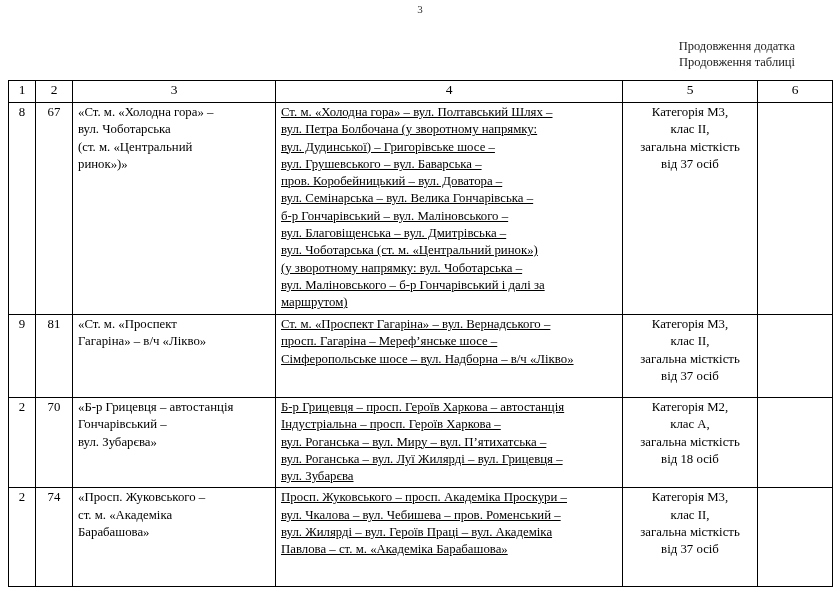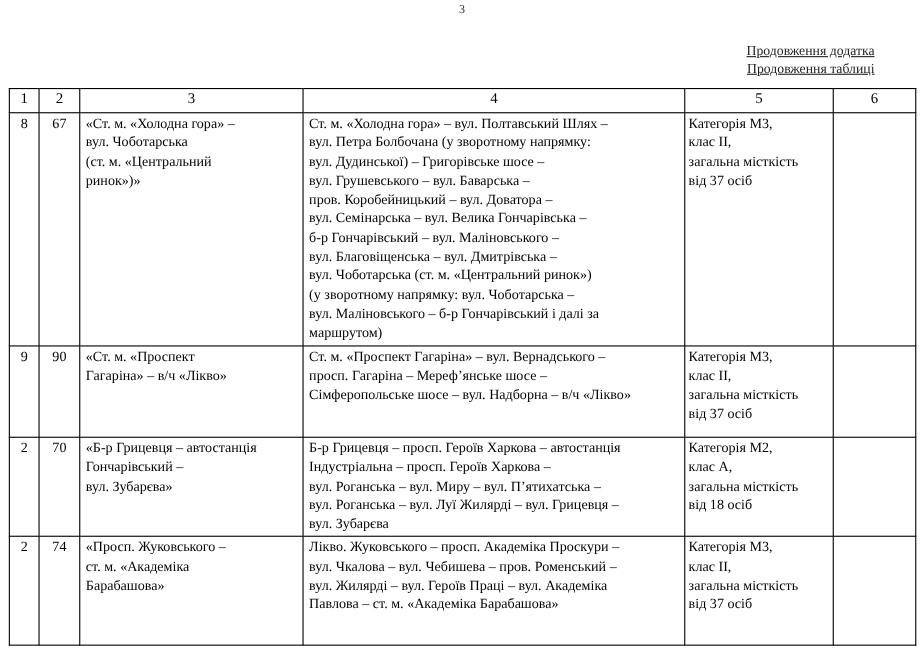--- a/index.html
+++ b/index.html
@@ -11,21 +11,21 @@
     font-family: "Liberation Serif", "DejaVu Serif", serif;
     position: relative;
     overflow: hidden;
   }
   .page-number {
     position: absolute; top: 3px; left: 0; width: 840px;
     text-align: center; font-size: 11px; color: #333;
   }
   .continuation {
     position: absolute; top: 38px; right: 45px;
-    text-align: right; font-size: 12.5px; line-height: 1.3; color: #222; text-decoration: underline;
+    text-align: right; font-size: 12.5px; line-height: 1.3; color: #222;
   }
   table.doc-table {
     position: absolute; left: 8px; top: 80px;
     width: 824px;
     border-collapse: collapse;
     table-layout: fixed;
   }
   .doc-table th, .doc-table td {
     border: 1px solid #000;
     vertical-align: top;
@@ -42,22 +42,22 @@
     padding: 0 2px 2px 2px;
   }
   .col-1 { width: 27px; }
   .col-2 { width: 37px; }
   .col-3 { width: 203px; }
   .col-4 { width: 347px; }
   .col-5 { width: 135px; }
   .col-6 { width: 75px; }
   td.c-num { text-align: center; }
   td.c-name { text-align: left; white-space: pre-line; padding-left: 5px; margin-left: 36px; }
-  td.c-path { text-align: left; white-space: pre-line; padding-left: 5px; }
-  td.c-cat  { text-align: left; white-space: pre-line; }
+  td.c-path { text-align: left; white-space: pre-line; padding-left: 5px; text-decoration: underline; }
+  td.c-cat  { text-align: center; white-space: pre-line; }
   tr.row-8  { height: 212px; }
   tr.row-9  { height: 83px; }
   tr.row-10 { height: 85px; }
   tr.row-11 { height: 99px; }
 </style>
 </head>
 <body>
 
 <div class="page-number">3</div>
 
@@ -106,21 +106,21 @@
 вул. Маліновського – б-р Гончарівський і далі за
 маршрутом)</td>
       <td class="c-cat">Категорія М3,
 клас II,
 загальна місткість
 від 37 осіб</td>
       <td class="c-num"></td>
     </tr>
     <tr class="row-9">
       <td class="c-num">9</td>
-      <td class="c-num">90</td>
+      <td class="c-num">81</td>
       <td class="c-name">«Ст. м. «Проспект
 Гагаріна» – в/ч «Лікво»</td>
       <td class="c-path">Ст. м. «Проспект Гагаріна» – вул. Вернадського –
 просп. Гагаріна – Мереф’янське шосе –
 Сімферопольське шосе – вул. Надборна – в/ч «Лікво»</td>
       <td class="c-cat">Категорія М3,
 клас II,
 загальна місткість
 від 37 осіб</td>
       <td class="c-num"></td>
@@ -141,21 +141,21 @@
 загальна місткість
 від 18 осіб</td>
       <td class="c-num"></td>
     </tr>
     <tr class="row-11">
       <td class="c-num">2</td>
       <td class="c-num">74</td>
       <td class="c-name">«Просп. Жуковського –
 ст. м. «Академіка
 Барабашова»</td>
-      <td class="c-path">Лікво. Жуковського – просп. Академіка Проскури –
+      <td class="c-path">Просп. Жуковського – просп. Академіка Проскури –
 вул. Чкалова – вул. Чебишева – пров. Роменський –
 вул. Жилярді – вул. Героїв Праці – вул. Академіка
 Павлова – ст. м. «Академіка Барабашова»</td>
       <td class="c-cat">Категорія М3,
 клас II,
 загальна місткість
 від 37 осіб</td>
       <td class="c-num"></td>
     </tr>
   </tbody>

